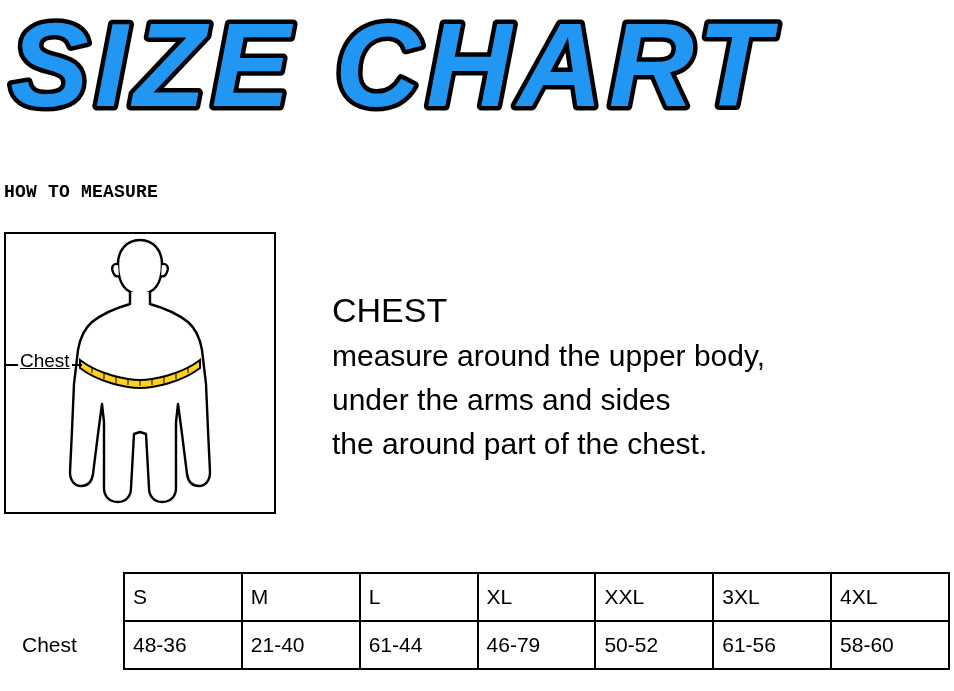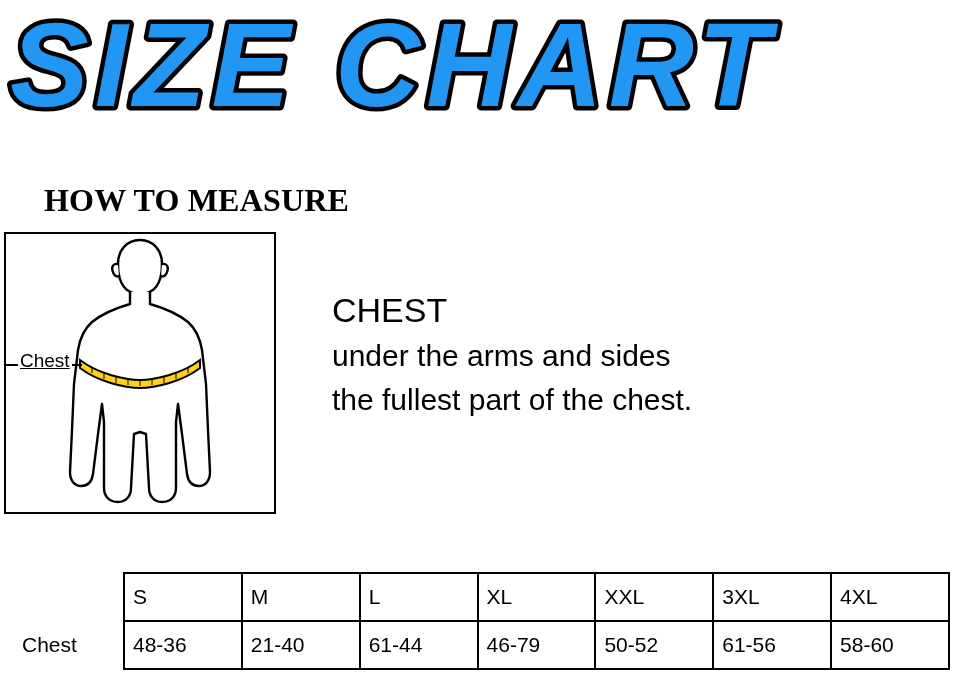--- a/index.html
+++ b/index.html
@@ -26,25 +26,24 @@
   }
   .title-svg {
     display: block;
   }
 
   
   .how-to {
     position: absolute;
     left: 4px;
     top: 182px;
-    font-size: 32px;
+    font-size: 18px;
     font-weight: bold;
     letter-spacing: 0.2px;
-    font-family: Liberation Serif, serif;
-    margin-left: 40px;
+    font-family: Liberation Mono, monospace;
   }
 
   
   .figure-box {
     position: absolute;
     left: 4px;
     top: 232px;
     width: 272px;
     height: 282px;
     border: 2px solid #000;
@@ -156,22 +155,23 @@
     </g>
 
     <line x1="0" y1="131" x2="76" y2="131" stroke="#000000" stroke-width="2"></line>
   </svg>
 </div>
 <div class="chest-label">Chest</div>
 
 <div class="desc">
   <div class="desc-title">CHEST</div>
   <div class="desc-body">
+    <div>measure around the upper body,</div>
     <div>under the arms and sides</div>
-    <div>the fullest part of the chest.</div>
+    <div>the around part of the chest.</div>
   </div>
 </div>
 
 <table class="size-table">
   <tbody>
     <tr>
       <td class="corner col-label"></td>
       <td>S</td>
       <td>M</td>
       <td>L</td>

